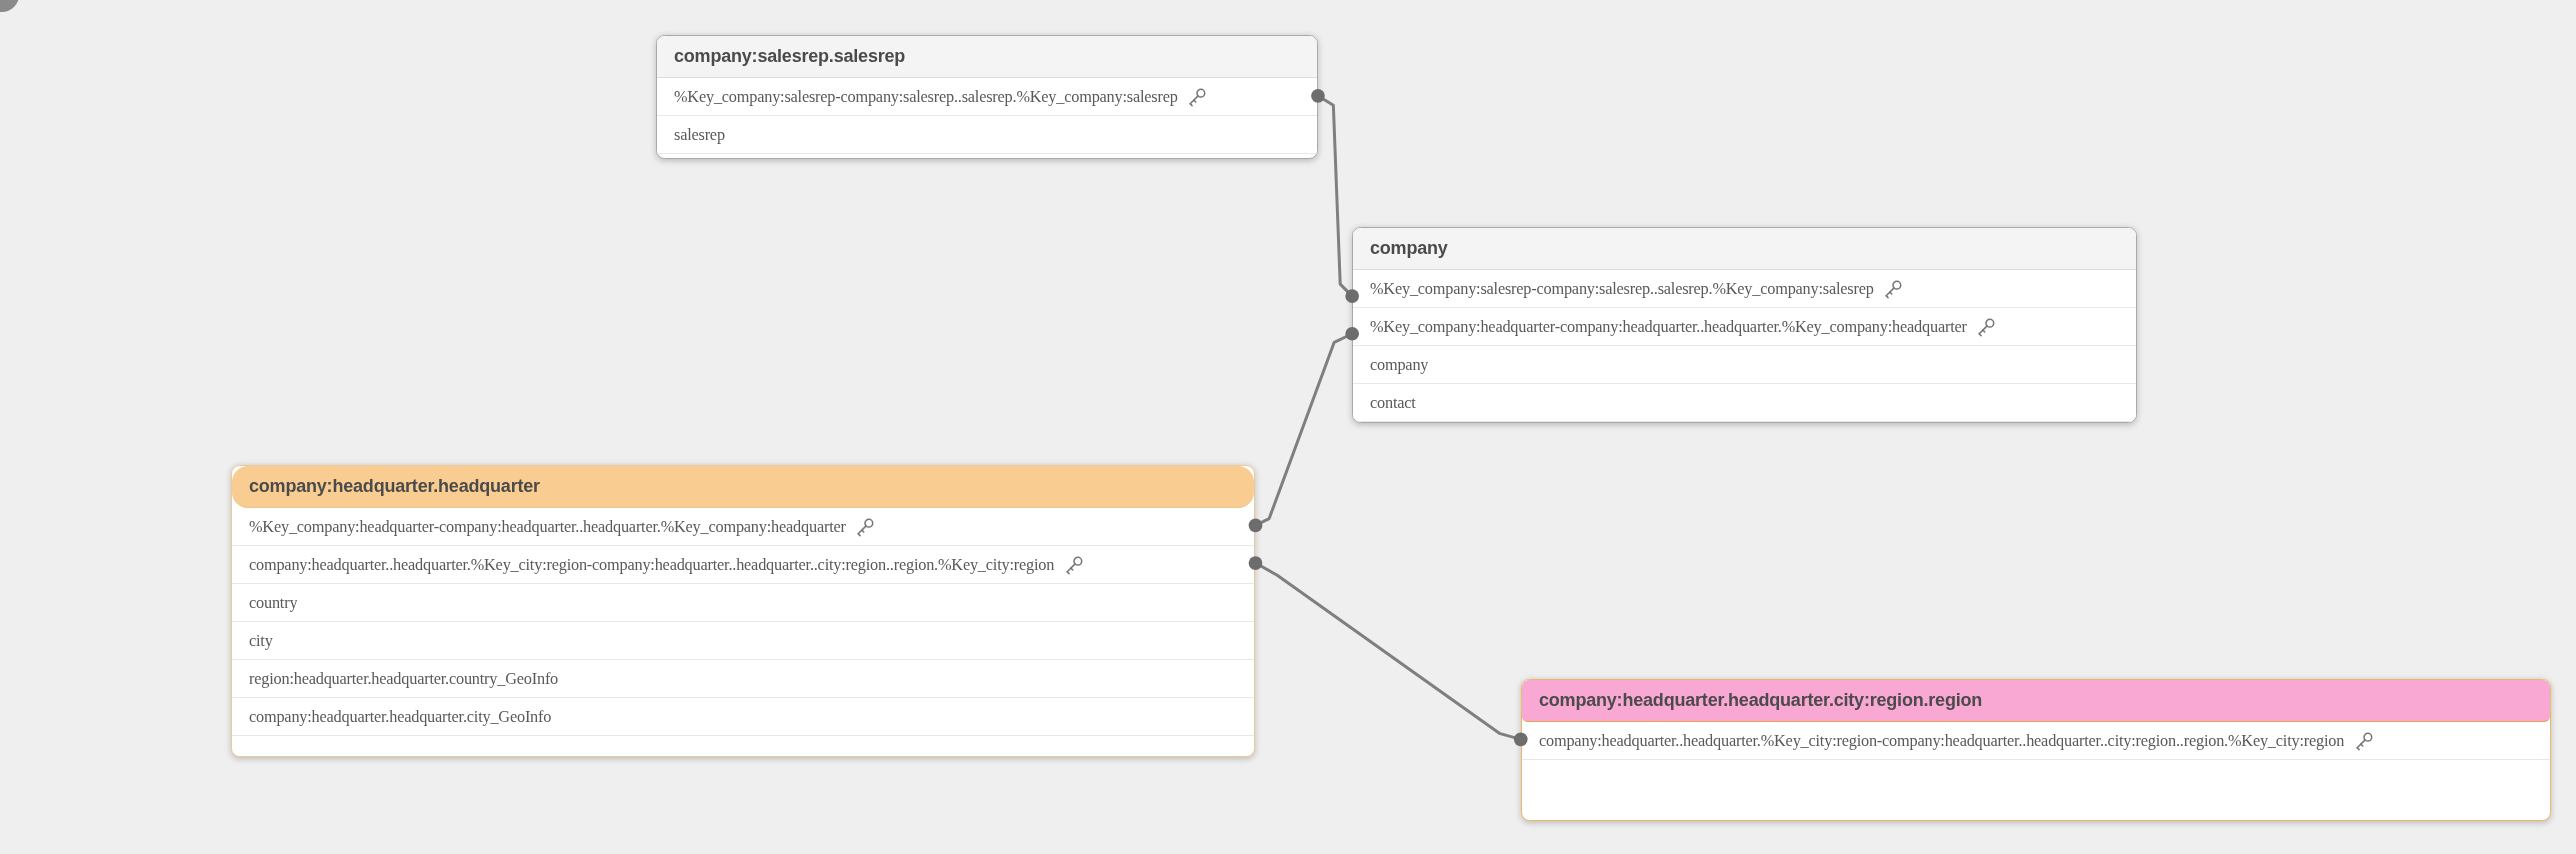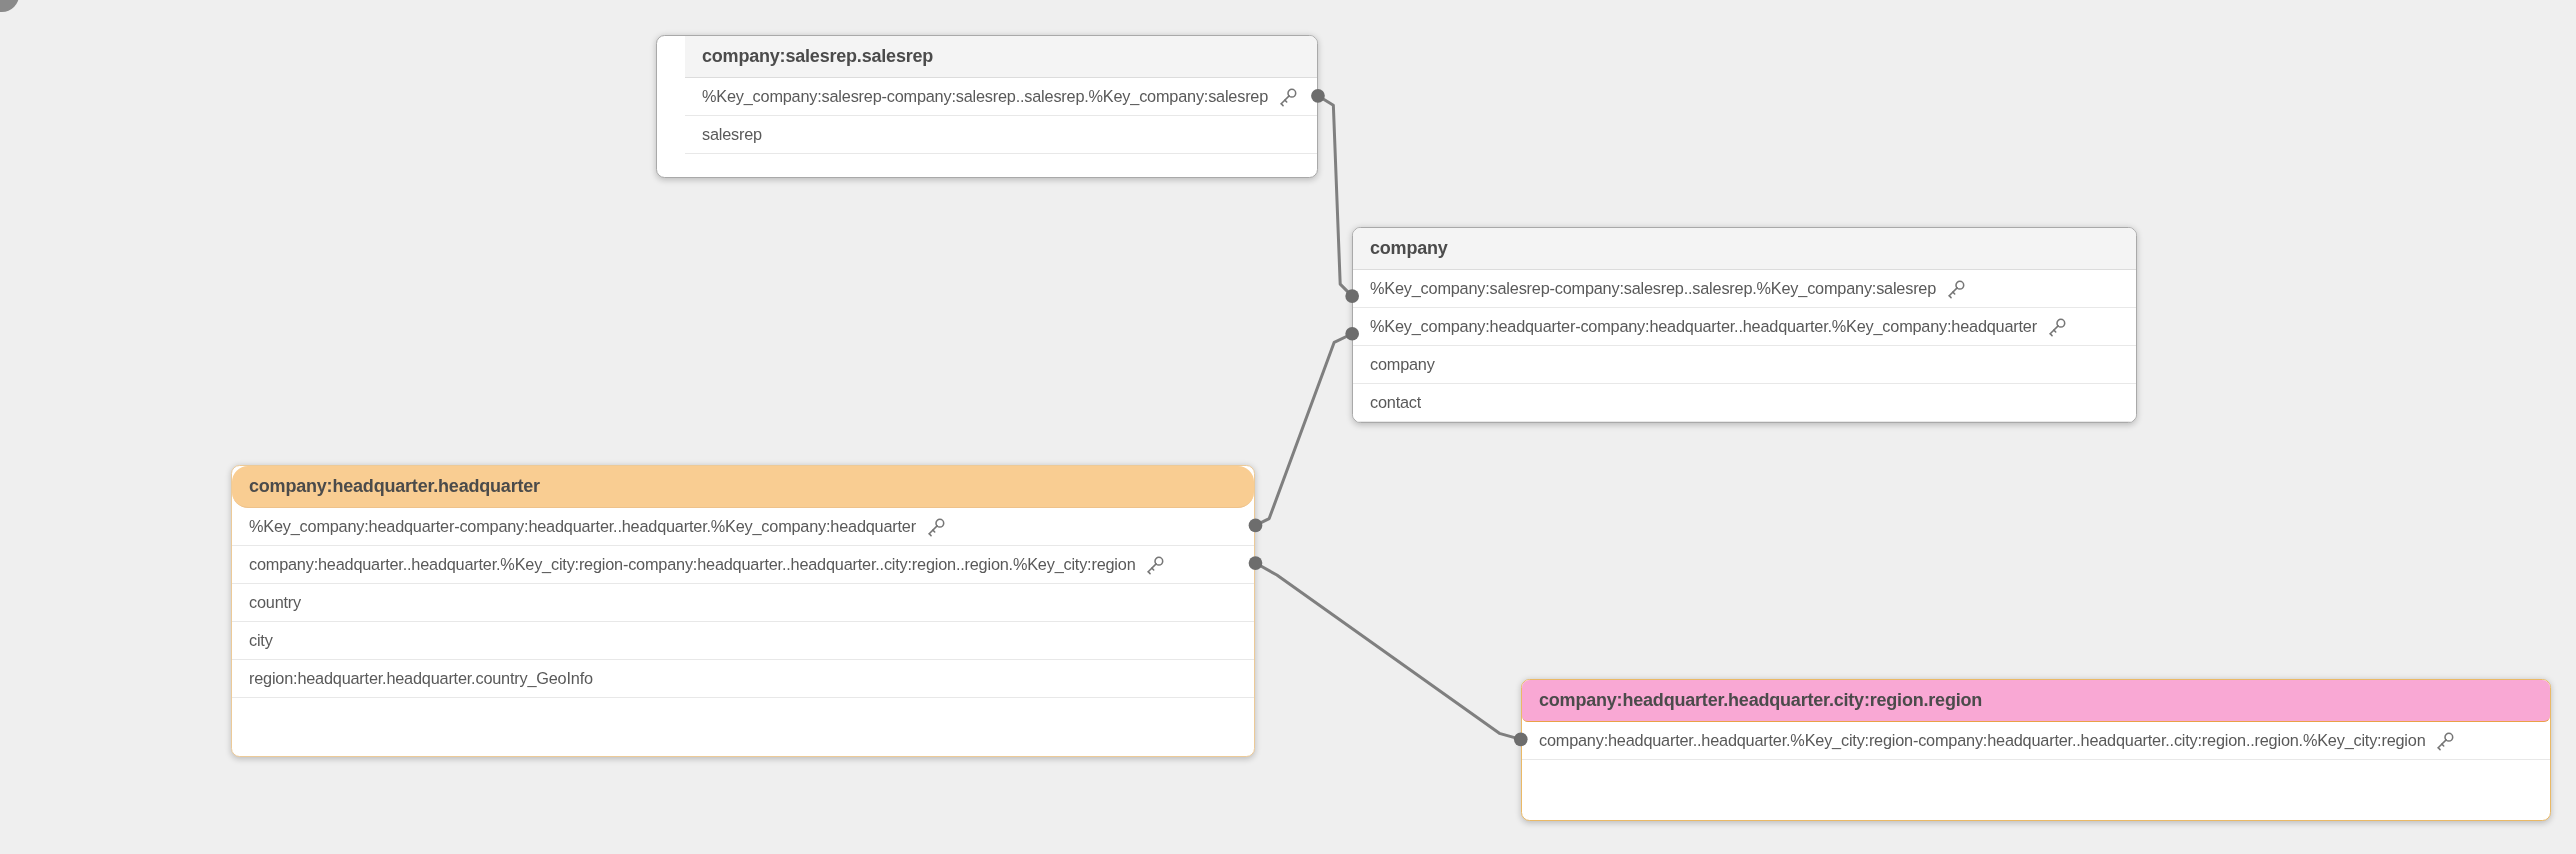--- a/index.html
+++ b/index.html
@@ -53,20 +53,21 @@
   .model-table.orange .tbl-header { background: #f9a8d4; border-bottom-color: #e9a148; border-radius: 6px; }
   .tbl-row {
     height: 38px;
     display: flex;
     align-items: center;
     padding: 0 17px;
     box-sizing: border-box;
     border-bottom: 1.3px solid #e8e8e8;
     background: #ffffff;
     cursor: pointer;
+    font-family: Liberation Serif, serif;
   }
   .tbl-row .field-label {
     font-size: 16.3px;
     color: #595959;
     letter-spacing: -0.2px;
     white-space: nowrap;
     overflow: hidden;
     flex: 0 1 auto;
   }
   .key-icon {
@@ -95,21 +96,21 @@
       <circle cx="1540" cy="112" r="8" fill="#6d6d6d"></circle>
       <circle cx="1580" cy="346" r="8" fill="#6d6d6d"></circle>
       <polyline points="1580,390 1559,400 1483,606 1467,614" fill="none" stroke="#7f7f7f" stroke-width="3.5" stroke-linejoin="round" stroke-linecap="round"></polyline>
       <circle cx="1580" cy="390" r="8" fill="#6d6d6d"></circle>
       <circle cx="1467" cy="614" r="8" fill="#6d6d6d"></circle>
       <polyline points="1467,658 1492,672 1752,857 1777,864" fill="none" stroke="#7f7f7f" stroke-width="3.5" stroke-linejoin="round" stroke-linecap="round"></polyline>
       <circle cx="1467" cy="658" r="8" fill="#6d6d6d"></circle>
       <circle cx="1777" cy="864" r="8" fill="#6d6d6d"></circle>
     </svg>
   <div id="tables-layer">
-      <div class="model-table gray" style="left: 656px; top: 35px; width: 662px; height: 143px; padding-left: 28px;">
+      <div class="model-table gray" style="left: 656px; top: 35px; width: 662px; height: 124px;">
     <div class="tbl-header">company:salesrep.salesrep</div>
     <div class="tbl-rows">
           <div class="tbl-row">
     <span class="field-label">%Key_company:salesrep-company:salesrep..salesrep.%Key_company:salesrep</span>
   <span class="key-icon">
               <svg viewBox="0 0 24 24" fill="none" stroke="#767676" stroke-width="1.7" stroke-linecap="round">
                 <circle cx="16.2" cy="7.8" r="4.2"></circle>
                 <path d="M13.2 10.8 L4.6 19.4"></path>
                 <path d="M8.6 15.4 L10.6 17.4"></path>
                 <path d="M4.6 19.4 L6.6 21.4"></path>
@@ -180,20 +181,23 @@
             </span>
           </div>
           <div class="tbl-row">
     <span class="field-label">country</span>
   </div>
           <div class="tbl-row">
     <span class="field-label">city</span>
   </div>
           <div class="tbl-row">
     <span class="field-label">region:headquarter.headquarter.country_GeoInfo</span>
+  </div>
+          <div class="tbl-row">
+    <span class="field-label">company:headquarter.headquarter.city_GeoInfo</span>
   </div>
         </div>
   </div>
       <div class="model-table orange" style="left: 1521px; top: 679px; width: 1030px; height: 142px;">
     <div class="tbl-header">company:headquarter.headquarter.city:region.region</div>
     <div class="tbl-rows">
           <div class="tbl-row">
     <span class="field-label">company:headquarter..headquarter.%Key_city:region-company:headquarter..headquarter..city:region..region.%Key_city:region</span>
   <span class="key-icon">
               <svg viewBox="0 0 24 24" fill="none" stroke="#767676" stroke-width="1.7" stroke-linecap="round">

